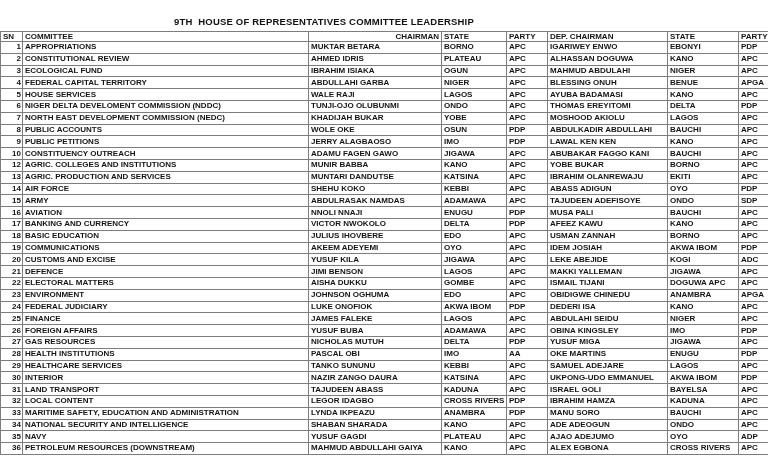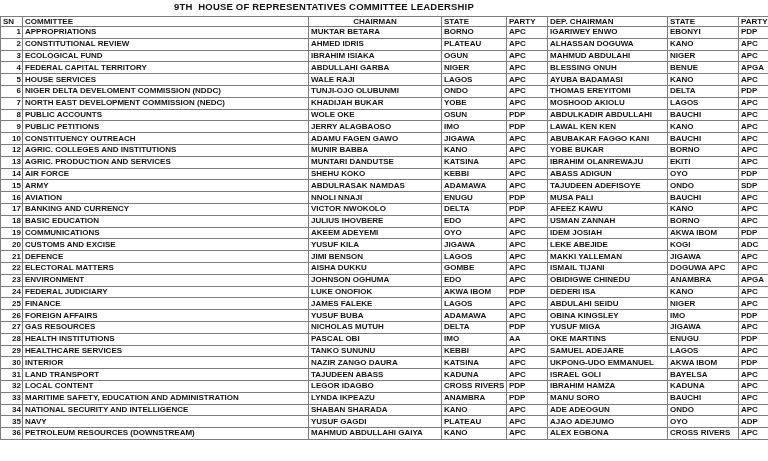--- a/index.html
+++ b/index.html
@@ -11,21 +11,21 @@
     overflow: hidden;
     font-family: "Liberation Sans", "DejaVu Sans", sans-serif;
   }
   .page {
     width: 768px;
     height: 461px;
     background: #ffffff;
   }
   .title {
     width: 648px;
-    padding-top: 1px;
+    padding-top: 16px;
     height: 15px;
     text-align: center;
     font-size: 9.5px;
     font-weight: bold;
     color: #111;
     white-space: pre;
     letter-spacing: 0.2px;
   }
   table.committee-table {
     border-collapse: collapse;
@@ -42,21 +42,21 @@
     color: #141414;
     white-space: nowrap;
     overflow: hidden;
     padding: 0 2px;
     vertical-align: middle;
     line-height: 1;
   }
   table.committee-table th { height: 9px; text-align: left; }
   table.committee-table td { height: 10.8px; text-align: left; }
   
-  thead th.col2 { text-align: center; }
+  thead th.col2 { text-align: right; }
   tbody td.col0 { text-align: right; padding-right: 1px; }
   
   col.c0 { width: 22px; }
   col.c1 { width: 286px; }
   col.c2 { width: 133px; }
   col.c3 { width: 65px; }
   col.c4 { width: 41px; }
   col.c5 { width: 120px; }
   col.c6 { width: 71px; }
   col.c7 { width: 30px; }

